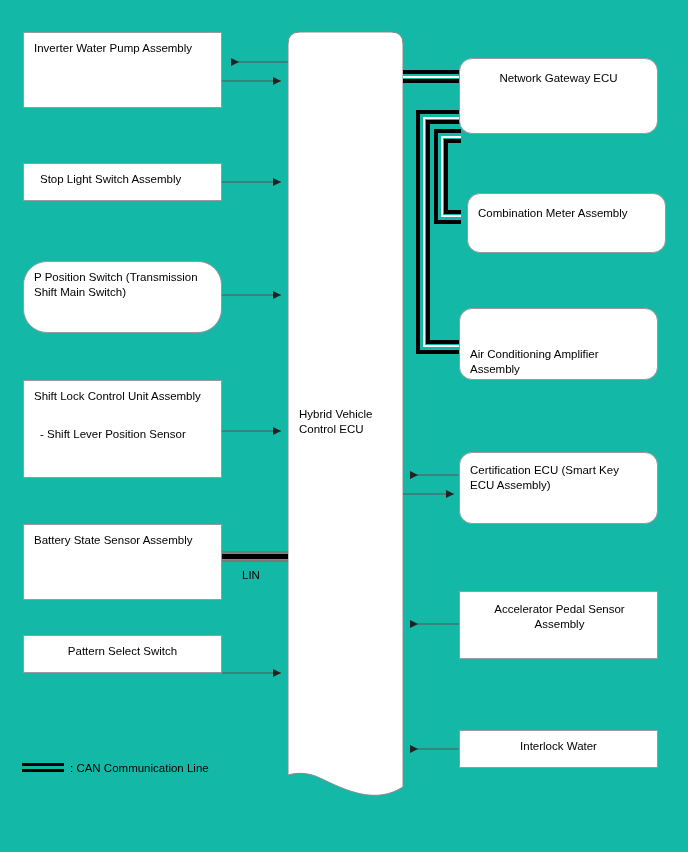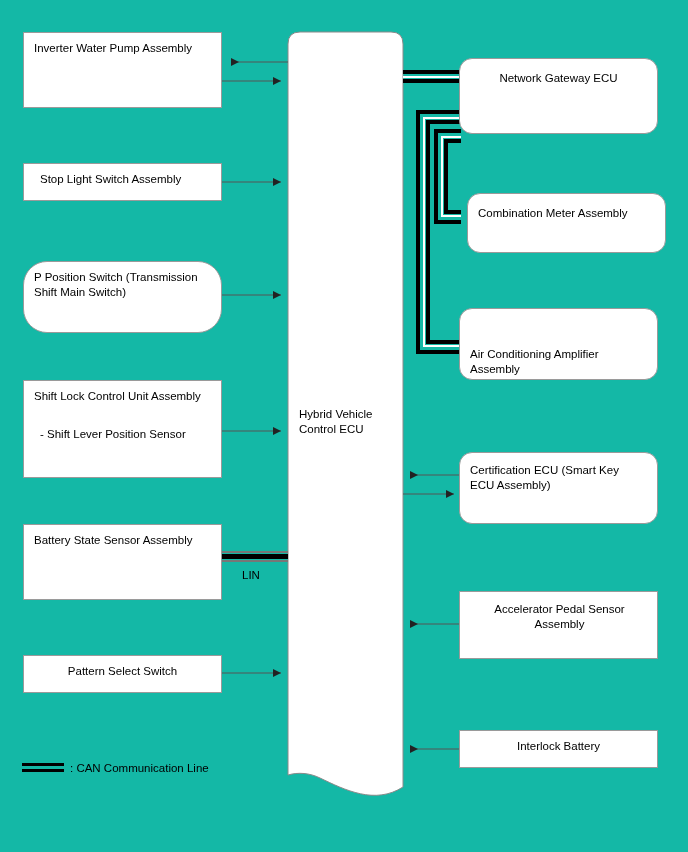--- a/index.html
+++ b/index.html
@@ -179,21 +179,21 @@
 
   <div class="node" style="left:23px; top:380px; width:199px; height:98px;">
     <span class="node-label">Shift Lock Control Unit Assembly</span>
     <span class="node-label indent" style="top:46px;">- Shift Lever Position Sensor</span>
   </div>
 
   <div class="node" style="left:23px; top:524px; width:199px; height:76px;">
     <span class="node-label">Battery State Sensor Assembly</span>
   </div>
 
-  <div class="node" style="left:23px; top:655px; width:199px; height:38px;">
+  <div class="node" style="left:23px; top:635px; width:199px; height:38px;">
     <span class="node-label centered">Pattern Select Switch</span>
   </div>
 
   <div id="ecu-label">Hybrid Vehicle
 Control ECU</div>
 
   <div id="lin-label">LIN</div>
 
   <div class="node rounded" style="left:459px; top:58px; width:199px; height:76px;">
     <span class="node-label centered" style="top:12px;">Network Gateway ECU</span>
@@ -212,21 +212,21 @@
     <span class="node-label" style="top:10px;">Certification ECU (Smart Key
 ECU Assembly)</span>
   </div>
 
   <div class="node" style="left:459px; top:591px; width:199px; height:68px;text-align:center;">
     <span class="node-label" style="top:10px;">Accelerator Pedal Sensor
 Assembly</span>
   </div>
 
   <div class="node" style="left:459px; top:730px; width:199px; height:38px;">
-    <span class="node-label centered">Interlock Battery</span>
+    <span class="node-label centered">Interlock Water</span>
   </div>
 
   <div id="legend">
     <span class="legend-swatch">
       <i class="b1"></i>
         <i class="b2"></i>
     </span>
     <span class="legend-text">: CAN Communication Line</span>
   </div>
 

